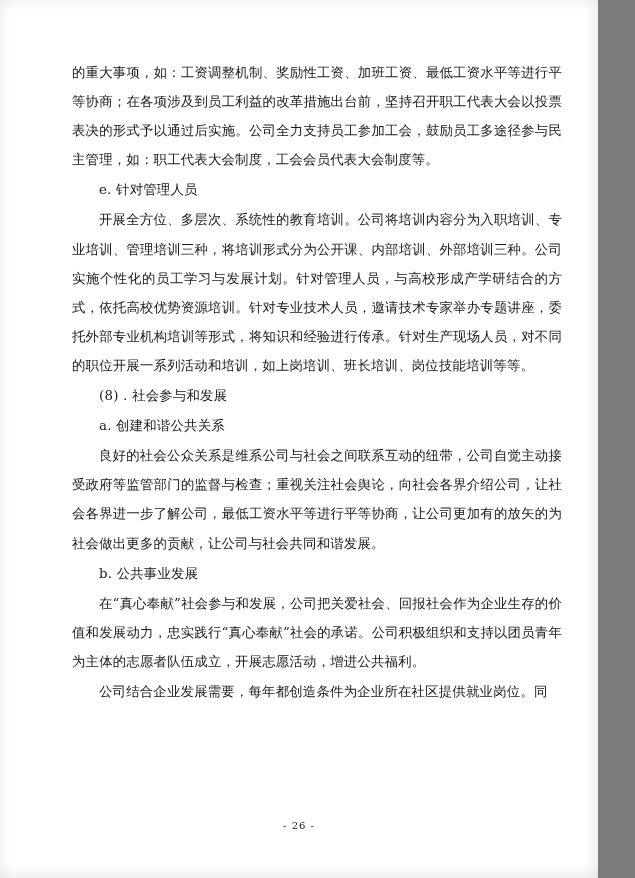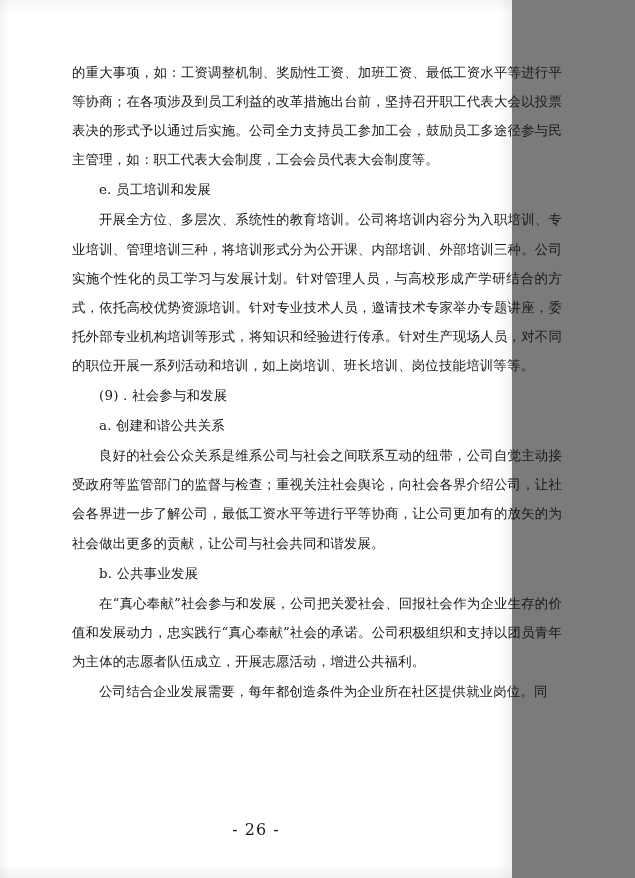--- a/index.html
+++ b/index.html
@@ -10,21 +10,21 @@
   body {
     width: 635px;
     height: 878px;
     overflow: hidden;
     font-family: "DejaVu Serif", serif;
   }
   #page {
     position: absolute;
     left: 0;
     top: 0;
-    width: 512px;
+    width: 598px;
     height: 878px;
     background: #ffffff;
     box-sizing: border-box;
     text-decoration: underline;
   }
   
   #page:before {
     content: "";
     position: absolute;
     left: 0; top: 0; right: 0; bottom: 0;
@@ -60,40 +60,40 @@
   }
   p.noind {
     text-indent: 0;
   }
   #footer {
     position: absolute;
     left: 0;
     right: 0;
     top: 820px;
     text-align: center;
-    font-size: 16px;
+    font-size: 10px;
     color: #1a1a1a;
     font-family: "DejaVu Serif", "Liberation Serif", serif;
     letter-spacing: 1px;
   }
 </style>
 </head>
 <body>
 
 <div id="page">
 
   <div id="text-body">
 
     <p class="noind">的重大事项，如：工资调整机制、奖励性工资、加班工资、最低工资水平等进行平等协商；在各项涉及到员工利益的改革措施出台前，坚持召开职工代表大会以投票表决的形式予以通过后实施。公司全力支持员工参加工会，鼓励员工多途径参与民主管理，如：职工代表大会制度，工会会员代表大会制度等。</p>
 
-    <p class="heading">e. 员工培训和发展</p>
+    <p class="heading">e. 针对管理人员</p>
 
     <p class="indent">开展全方位、多层次、系统性的教育培训。公司将培训内容分为入职培训、专业培训、管理培训三种，将培训形式分为公开课、内部培训、外部培训三种。公司实施个性化的员工学习与发展计划。针对管理人员，与高校形成产学研结合的方式，依托高校优势资源培训。针对专业技术人员，邀请技术专家举办专题讲座，委托外部专业机构培训等形式，将知识和经验进行传承。针对生产现场人员，对不同的职位开展一系列活动和培训，如上岗培训、班长培训、岗位技能培训等等。</p>
 
-    <p class="heading">(9)．社会参与和发展</p>
+    <p class="heading">(8)．社会参与和发展</p>
 
     <p class="heading">a. 创建和谐公共关系</p>
 
     <p class="indent">良好的社会公众关系是维系公司与社会之间联系互动的纽带，公司自觉主动接受政府等监管部门的监督与检查；重视关注社会舆论，向社会各界介绍公司，让社会各界进一步了解公司，最低工资水平等进行平等协商，让公司更加有的放矢的为社会做出更多的贡献，让公司与社会共同和谐发展。</p>
 
     <p class="heading">b. 公共事业发展</p>
 
     <p class="indent">在“真心奉献”社会参与和发展，公司把关爱社会、回报社会作为企业生存的价值和发展动力，忠实践行“真心奉献”社会的承诺。公司积极组织和支持以团员青年为主体的志愿者队伍成立，开展志愿活动，增进公共福利。</p>
 
 

